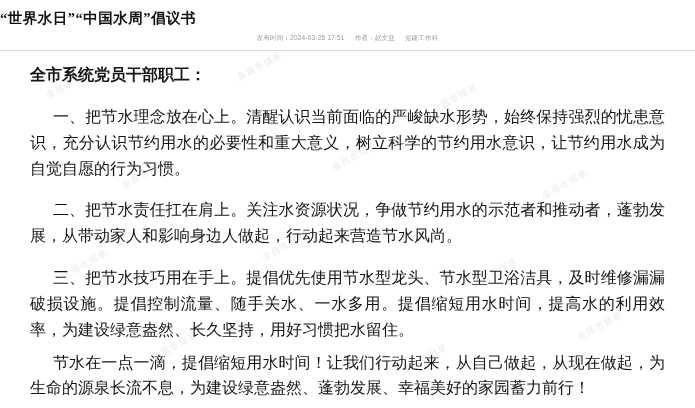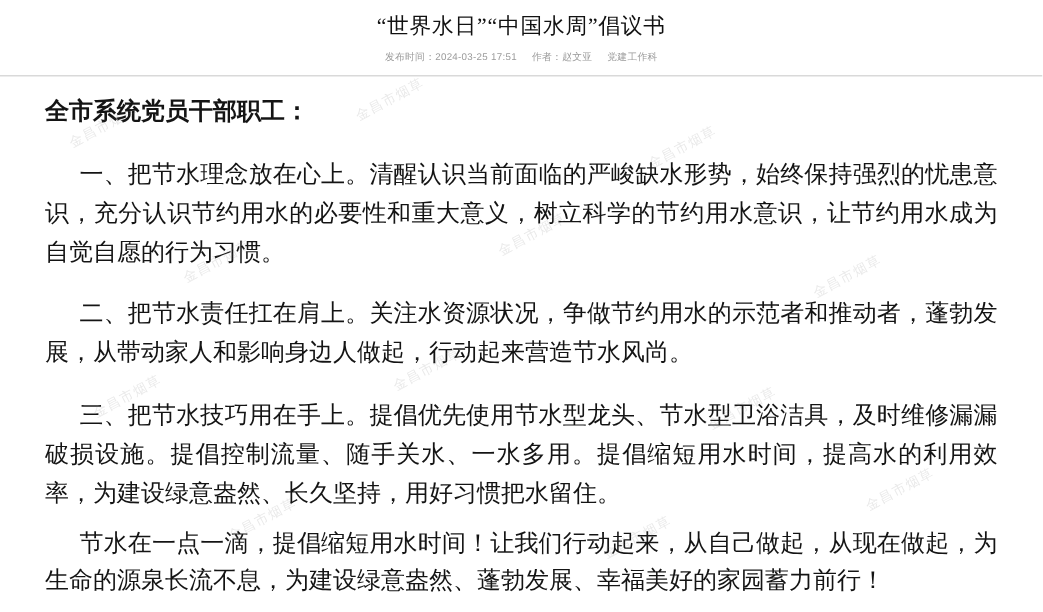--- a/index.html
+++ b/index.html
@@ -19,23 +19,23 @@
     position: relative;
     width: 695px;
     height: 408px;
     box-sizing: border-box;
     padding: 0;
     background: #fff;
     overflow: hidden;
   }
   
   .doc-title {
-    text-align: center;
+    text-align: left;
     font-size: 14.5px;
-    font-weight: normal;
+    font-weight: bold;
     letter-spacing: 0.5px;
     color: #111;
     padding-top: 9px;
     line-height: 1.3;
   }
   .meta-row {
     display: flex;
     justify-content: center;
     align-items: center;
     gap: 10px;

